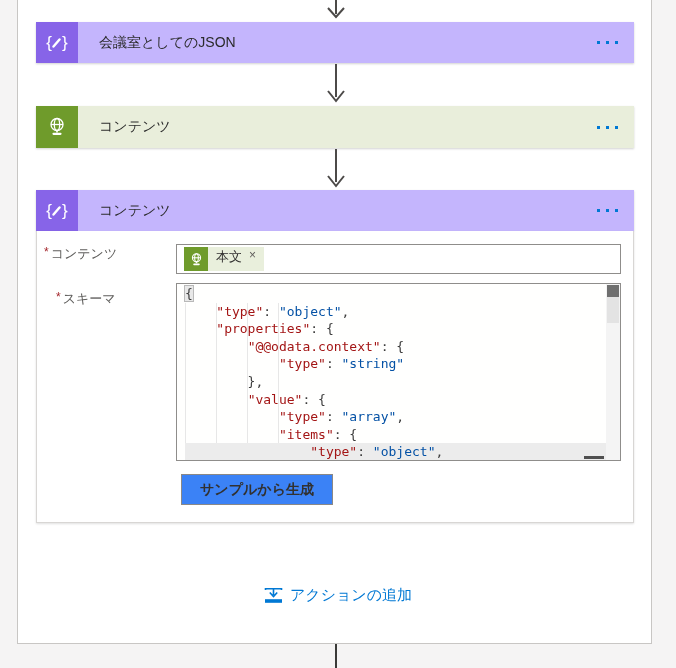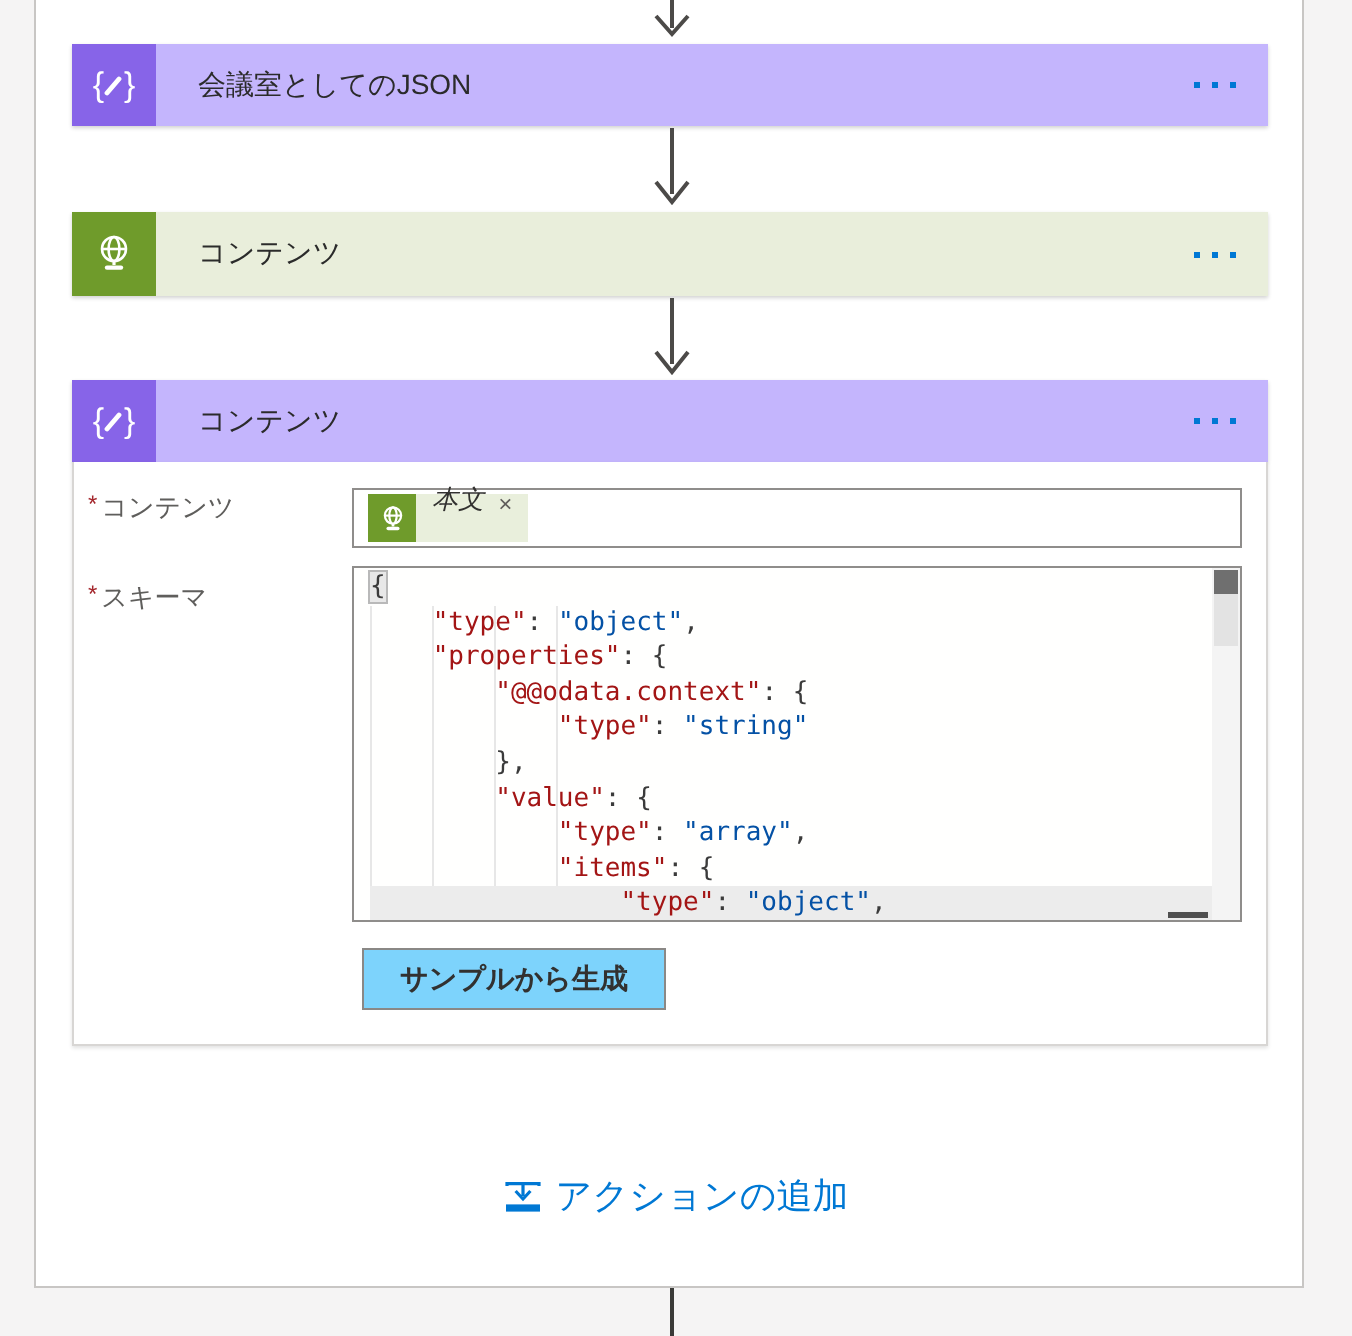--- a/index.html
+++ b/index.html
@@ -65,22 +65,22 @@
     position:absolute; left:176px; top:244px; width:445px; height:30px;
     background:#fff; border:1px solid #8f8d8b;
     display:flex; align-items:center; padding-left:7px;
     cursor:text;
   }
   .token-pill { display:flex; align-items:stretch; height:24px; cursor:pointer; }
   .token-pill .tok-icon {
     width:24px; display:flex; align-items:center; justify-content:center;
   }
   .token-pill .tok-body {
-    background:#e9efdc; display:flex; align-items:flex-end; padding:12px 8px;
-    font-size:13px; color:#323130;font-style:italic;
+    background:#e9efdc; display:flex; align-items:flex-start; padding:1px 8px;
+    font-size:13px; color:#323130;
   }
   .tok-x { margin-left:7px; color:#605e5c; font-size:12px; cursor:pointer; }
 
   
   .editor {
     position:absolute; left:176px; top:283px; width:445px; height:178px;
     background:#fffffe; border:1px solid #8f8d8b; overflow:hidden; cursor:text;
   }
   .code-area {
     position:absolute; left:0; top:0; right:14px; bottom:0;
@@ -101,31 +101,31 @@
     position:absolute; right:0; top:0; width:14px; bottom:0; background:#f4f4f4; cursor:pointer;
   }
   .vscroll .thumb { position:absolute; top:1px; left:1px; right:1px; height:12px; background:#6f6f6f; }
   .vscroll .shade { position:absolute; top:13px; left:1px; right:1px; height:26px; background:#e3e3e3; }
   .hscroll-thumb {
     position:absolute; right:16px; bottom:1px; width:20px; height:3px; background:#4f4f4f; cursor:pointer;
   }
 
   .gen-btn {
     position:absolute; left:181px; top:474px; width:152px; height:31px;
-    background:#7dd3fc; border:1px solid #8a8886;
+    background:#3b82f6; border:1px solid #8a8886;
     font-family:"Liberation Sans", sans-serif;
     font-size:14px; font-weight:700; color:#323130;
     display:flex; align-items:center; justify-content:center; cursor:pointer;
   }
 
   
   .add-action {
     position:absolute; left:0; top:586px; width:676px;
     display:flex; align-items:center; justify-content:center; gap:7px;
-    color:#0078d4; font-size:18px; cursor:pointer;
+    color:#0078d4; font-size:15px; cursor:pointer;
   }
 </style>
 </head>
 <body>
 
 <div class="panel"></div>
 
 <svg class="arrow-svg" style="top:0;height:21px" width="28" height="21" viewBox="0 0 28 21">
   <path d="M14 0 V14 M6 8 L14 17 L22 8" stroke="#4c4a48" stroke-width="2" fill="none"></path>
 </svg>
@@ -213,21 +213,21 @@
         <path d="M7.5 18 H14.5" stroke-width="2.6" stroke-linecap="round"></path>
       </svg>
     </span>
     <span class="tok-body">
       <span>本文</span>
       <span class="tok-x">×</span>
     </span>
   </div>
 </div>
 
-<div class="field-label" style="left:44px;top:290px"><span class="req">*</span><span>スキーマ</span></div>
+<div class="field-label" style="left:56px;top:290px"><span class="req">*</span><span>スキーマ</span></div>
 
 <div class="editor">
   <div class="guides">
     <i style="left:8px"></i>
       <i style="left:39px"></i>
       <i style="left:70px"></i>
       <i style="left:101px"></i>
   </div>
   <div class="code-area"><div class="cl"><span class="bm">{</span></div><div class="cl"><span class="p">    </span><span class="k">"type"</span><span class="p">: </span><span class="s">"object"</span><span class="p">,</span></div><div class="cl"><span class="p">    </span><span class="k">"properties"</span><span class="p">: {</span></div><div class="cl"><span class="p">        </span><span class="k">"@@odata.context"</span><span class="p">: {</span></div><div class="cl"><span class="p">            </span><span class="k">"type"</span><span class="p">: </span><span class="s">"string"</span></div><div class="cl"><span class="p">        },</span></div><div class="cl"><span class="p">        </span><span class="k">"value"</span><span class="p">: {</span></div><div class="cl"><span class="p">            </span><span class="k">"type"</span><span class="p">: </span><span class="s">"array"</span><span class="p">,</span></div><div class="cl"><span class="p">            </span><span class="k">"items"</span><span class="p">: {</span></div><div class="cl cur"><span class="p">                </span><span class="k">"type"</span><span class="p">: </span><span class="s">"object"</span><span class="p">,</span></div></div>
   <div class="vscroll">

